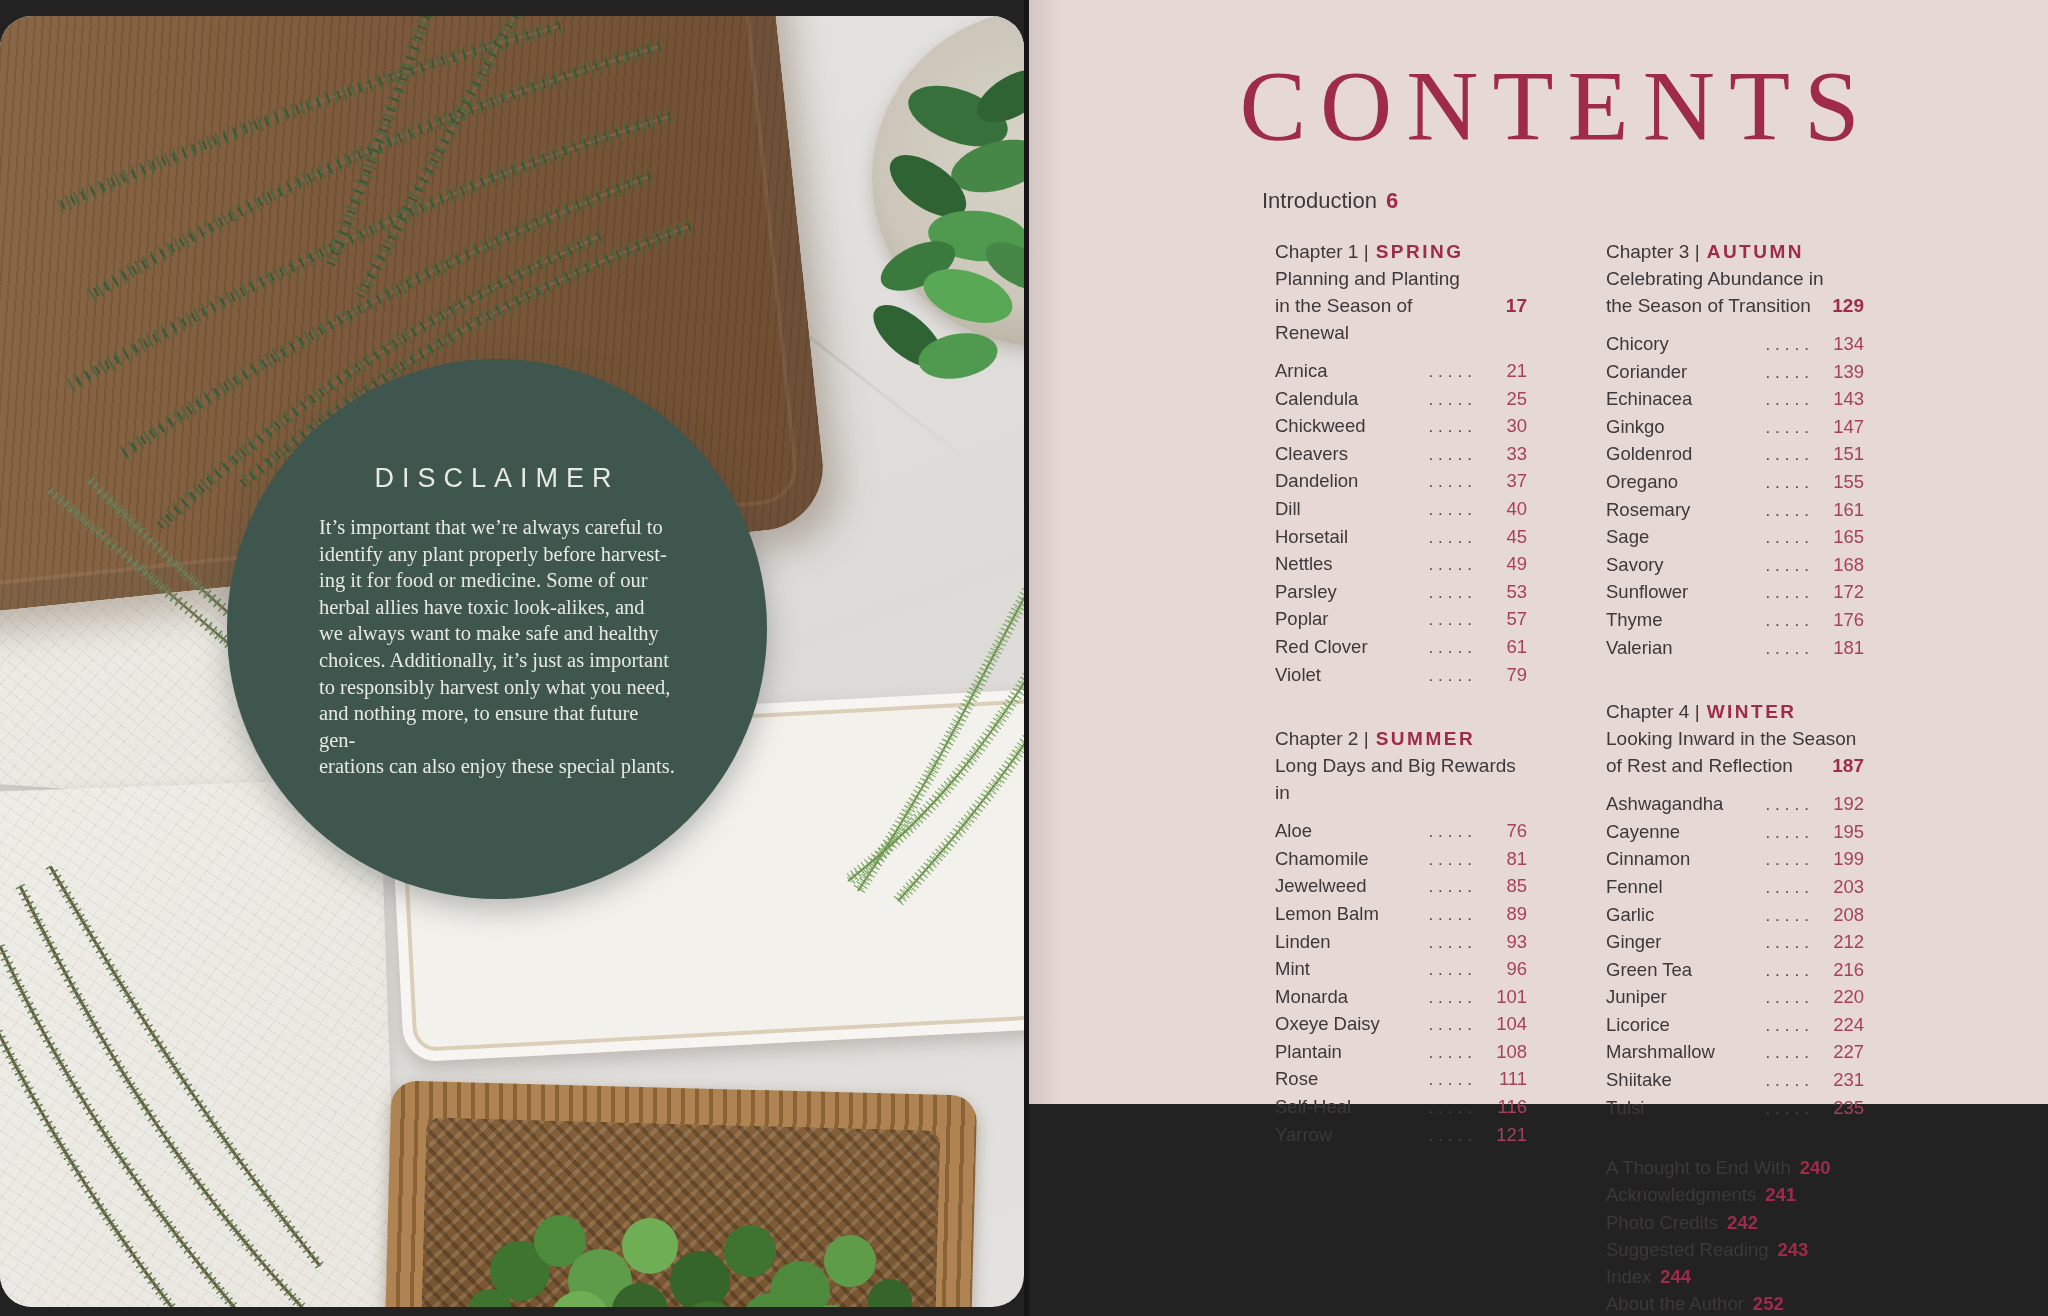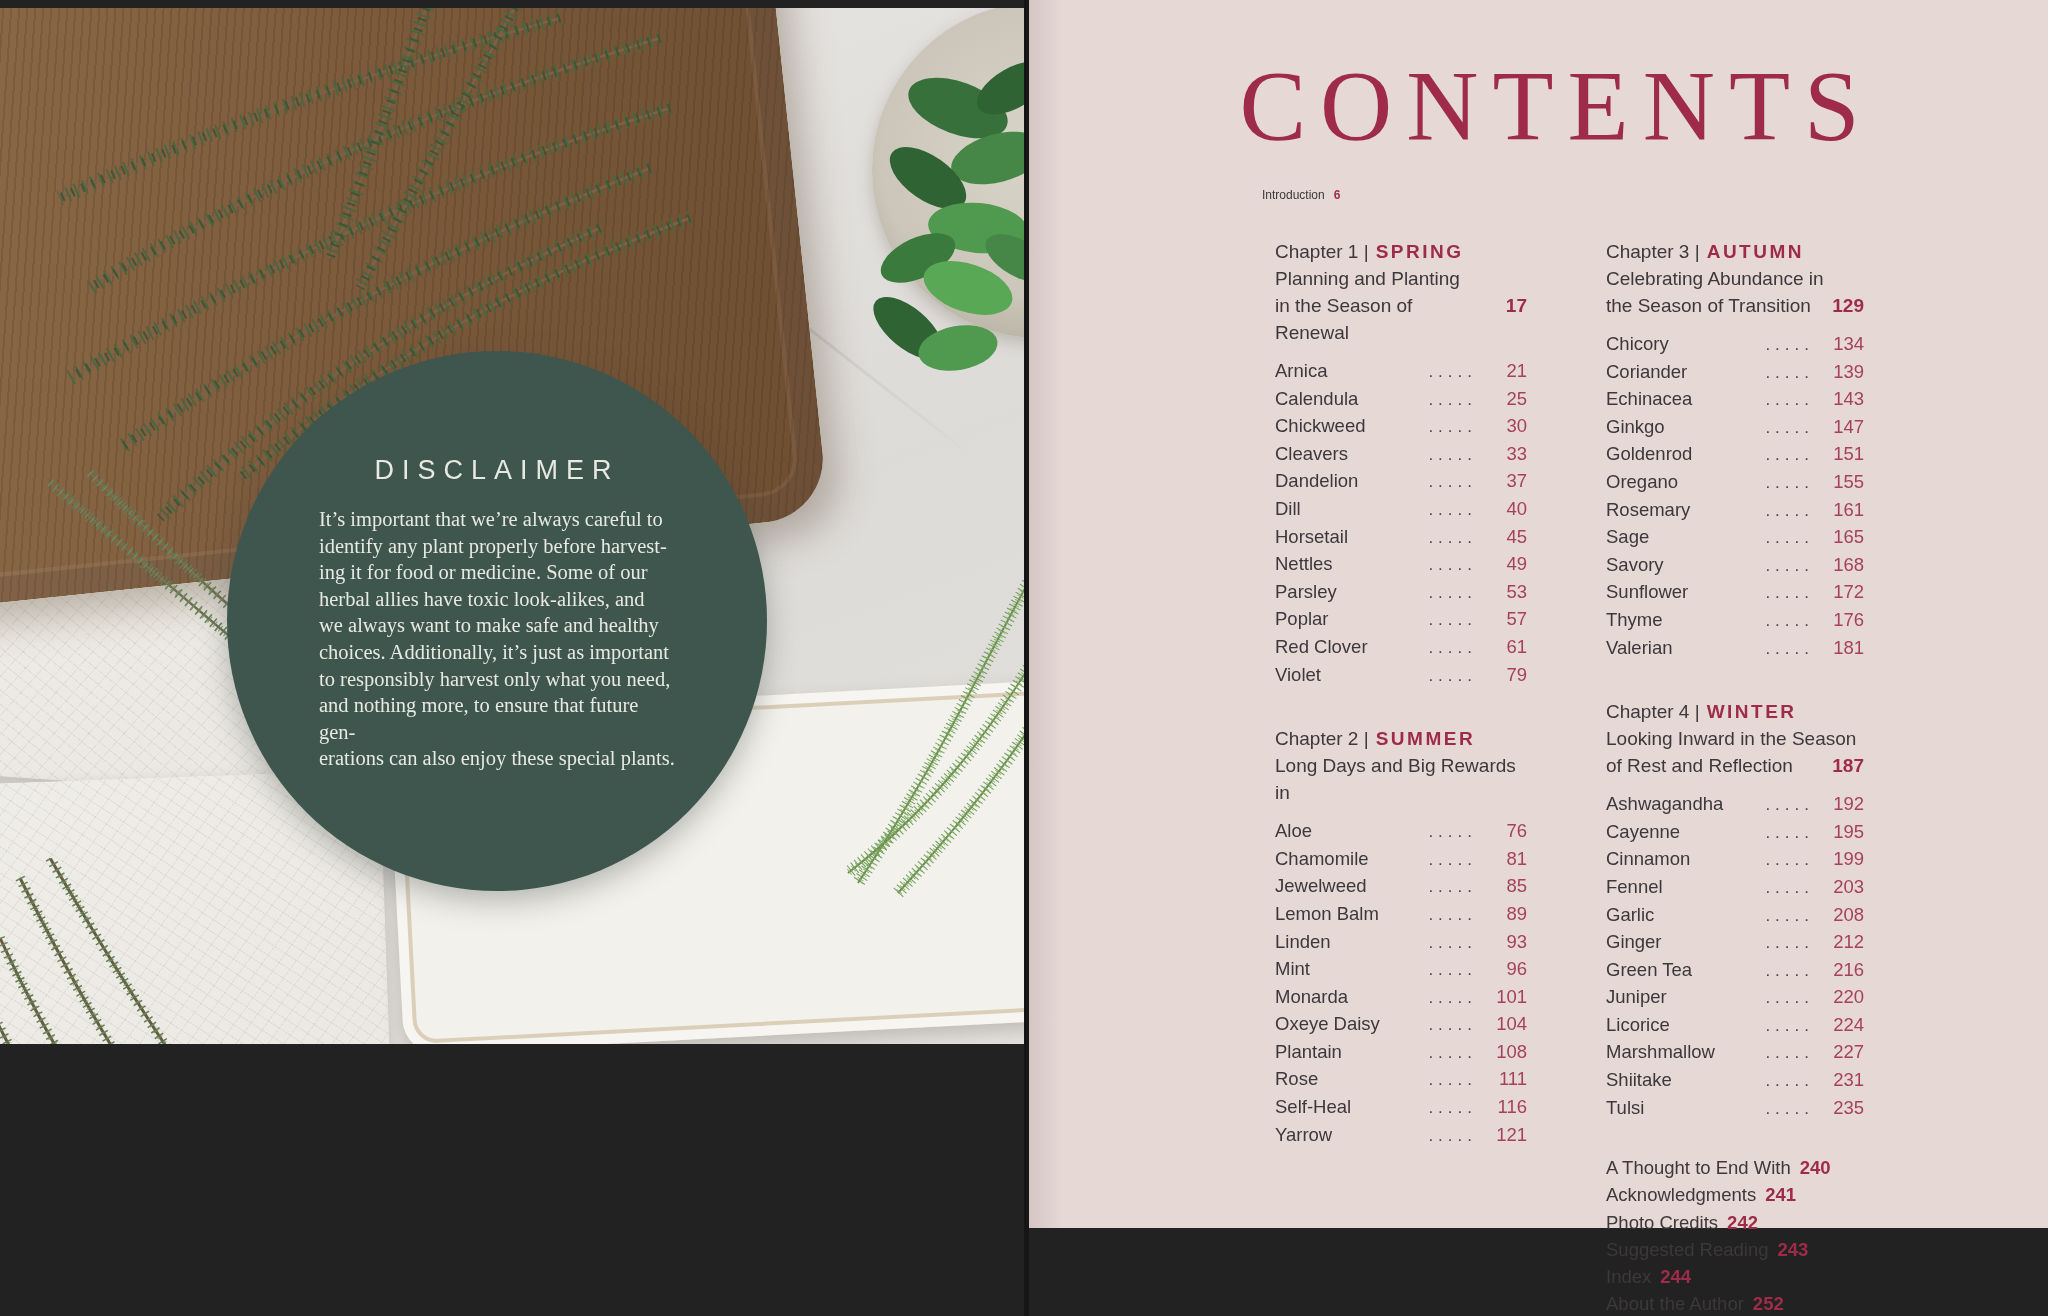--- a/index.html
+++ b/index.html
@@ -1,20 +1,20 @@
 <!DOCTYPE html>
 <html><head>
 <meta charset="utf-8">
 <title></title>
 <style>
   html,body{margin:0;padding:0;background:#222;}
   #stage{position:relative;width:2048px;height:1316px;overflow:hidden;font-family:"Liberation Sans",sans-serif;}
   
-  #left-page{position:absolute;left:0;top:8px;width:1024px;height:1036px;overflow:hidden;
-    background:linear-gradient(160deg,#e8e6e3,#dddbd8 55%,#e4e2df);}
+  #left-page{position:absolute;left:0;top:16px;width:1024px;height:1291px;overflow:hidden;
+    background:linear-gradient(160deg,#e8e6e3,#dddbd8 55%,#e4e2df);border-radius:32px;}
   .vein{position:absolute;background:linear-gradient(90deg,transparent,rgba(140,142,150,.45),transparent);height:3px;border-radius:2px;opacity:.5;}
   .plate{position:absolute;border-radius:26px;
     background-image:repeating-linear-gradient(35deg,rgba(165,155,145,.16) 0 1px,transparent 1px 11px),
                      repeating-linear-gradient(-52deg,rgba(165,155,145,.14) 0 1px,transparent 1px 13px),
                      linear-gradient(135deg,#efede7,#e9e7e0);
     box-shadow:0 4px 14px rgba(120,112,100,.25);}
   #white-tray{position:absolute;left:395px;top:688px;width:720px;height:340px;border-radius:34px;
     transform:rotate(-3deg);background:#f3f1ec;
     box-shadow:inset 0 0 0 10px #f7f5f1, inset 0 0 0 14px #dccfb9, 0 8px 18px rgba(110,100,88,.3);}
   #wood-tray{position:absolute;left:-170px;top:-240px;width:960px;height:800px;border-radius:64px;
@@ -40,26 +40,26 @@
     background:var(--circle-green);box-shadow:0 10px 30px rgba(60,70,66,.35);
     color:var(--circle-ink);text-align:center;}
   #disclaimer-title{margin-top:104px;font-family:"Liberation Sans",sans-serif;font-size:27px;
     letter-spacing:8px;font-weight:400;}
   #disclaimer-text{margin:20px auto 16px;width:356px;text-align:left;
     font-family:"Liberation Serif",serif;font-size:20.5px;line-height:26.6px;}
   #disclaimer-footer{margin-top:24px;font-family:"Liberation Serif",serif;font-size:20px;}
   
   #gutter{position:absolute;left:1024px;top:0;width:5px;height:1316px;background:var(--gutter);}
   
-  #right-page{position:absolute;left:1029px;top:0;width:1019px;height:1228px;background:var(--page-bg);color:var(--ink);}
+  #right-page{position:absolute;left:1029px;top:0;width:1019px;height:1104px;background:var(--page-bg);color:var(--ink);}
   #gutter-shade{position:absolute;left:0;top:0;width:34px;height:100%;
     background:linear-gradient(90deg,rgba(60,40,45,.10),transparent);}
   #contents-title{position:absolute;left:0;right:0;top:48px;text-align:center;transform:translateX(18px);
     font-family:"Liberation Serif",serif;font-weight:400;font-size:100px;letter-spacing:14px;color:var(--accent);}
-  #intro-row{position:absolute;left:233px;top:188px;font-size:12px;}
+  #intro-row{position:absolute;left:233px;top:188px;font-size:22px;}
   .inline-page{color:var(--accent);font-weight:bold;margin-left:9px;}
   .toc-col{position:absolute;top:238px;}
   #toc-col-left{left:246px;width:252px;}
   #toc-col-right{left:577px;width:258px;}
   .chapter{margin:0;}
   .chapter + .chapter{margin-top:36px;}
   .ch-line{font-size:19px;line-height:27px;}
   .ch-season{color:var(--accent);font-weight:bold;letter-spacing:2.5px;margin-left:7px;}
   .ch-last{display:flex;}
   .ch-last .nm{flex:1;}

